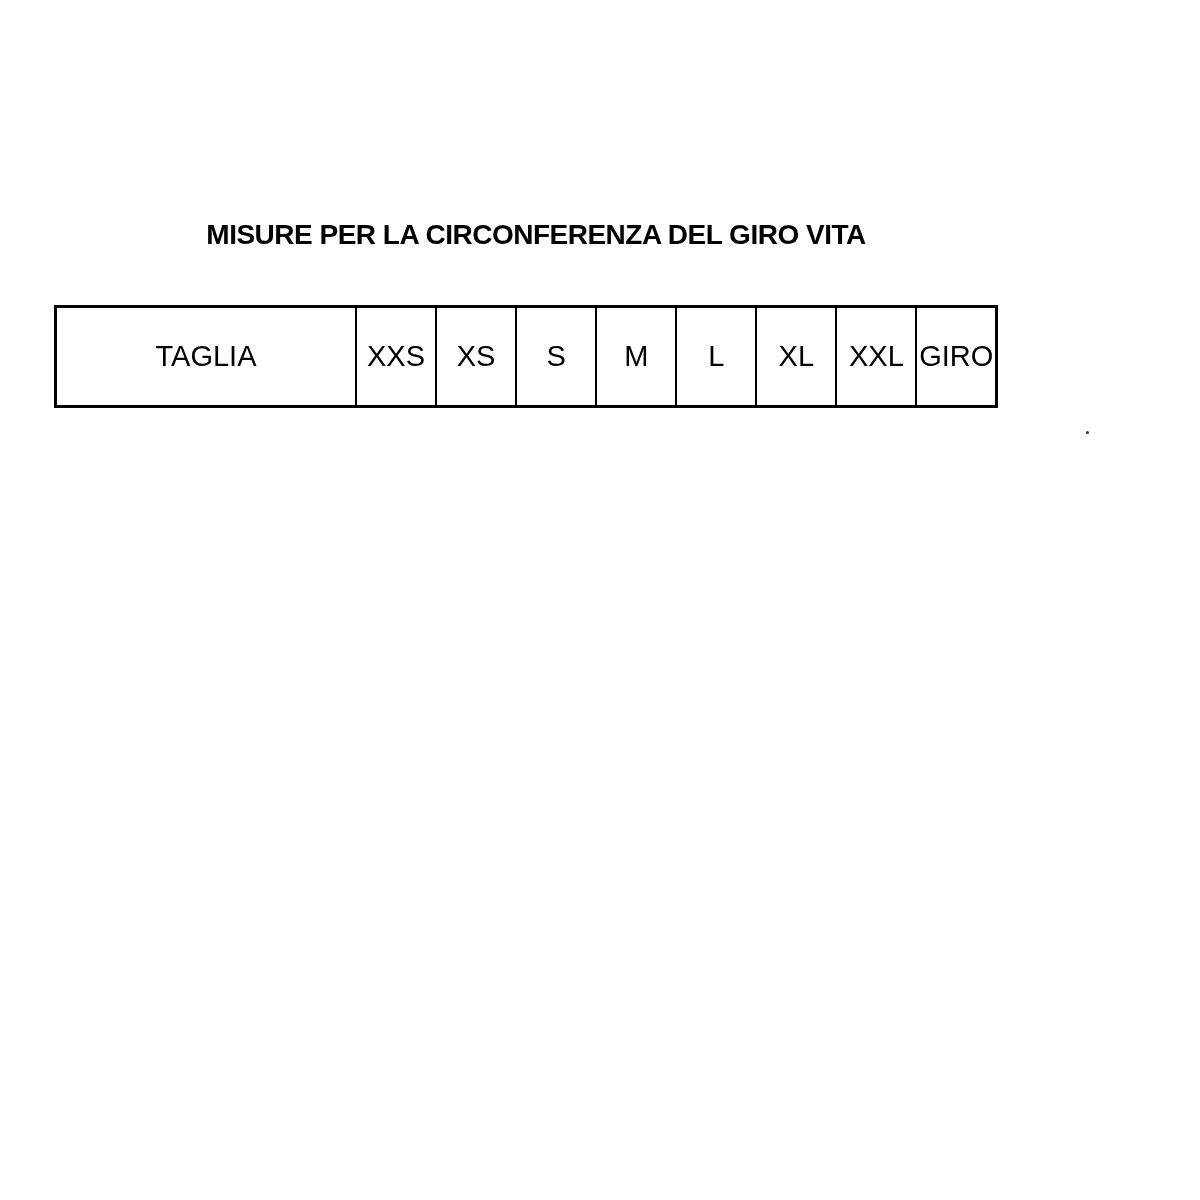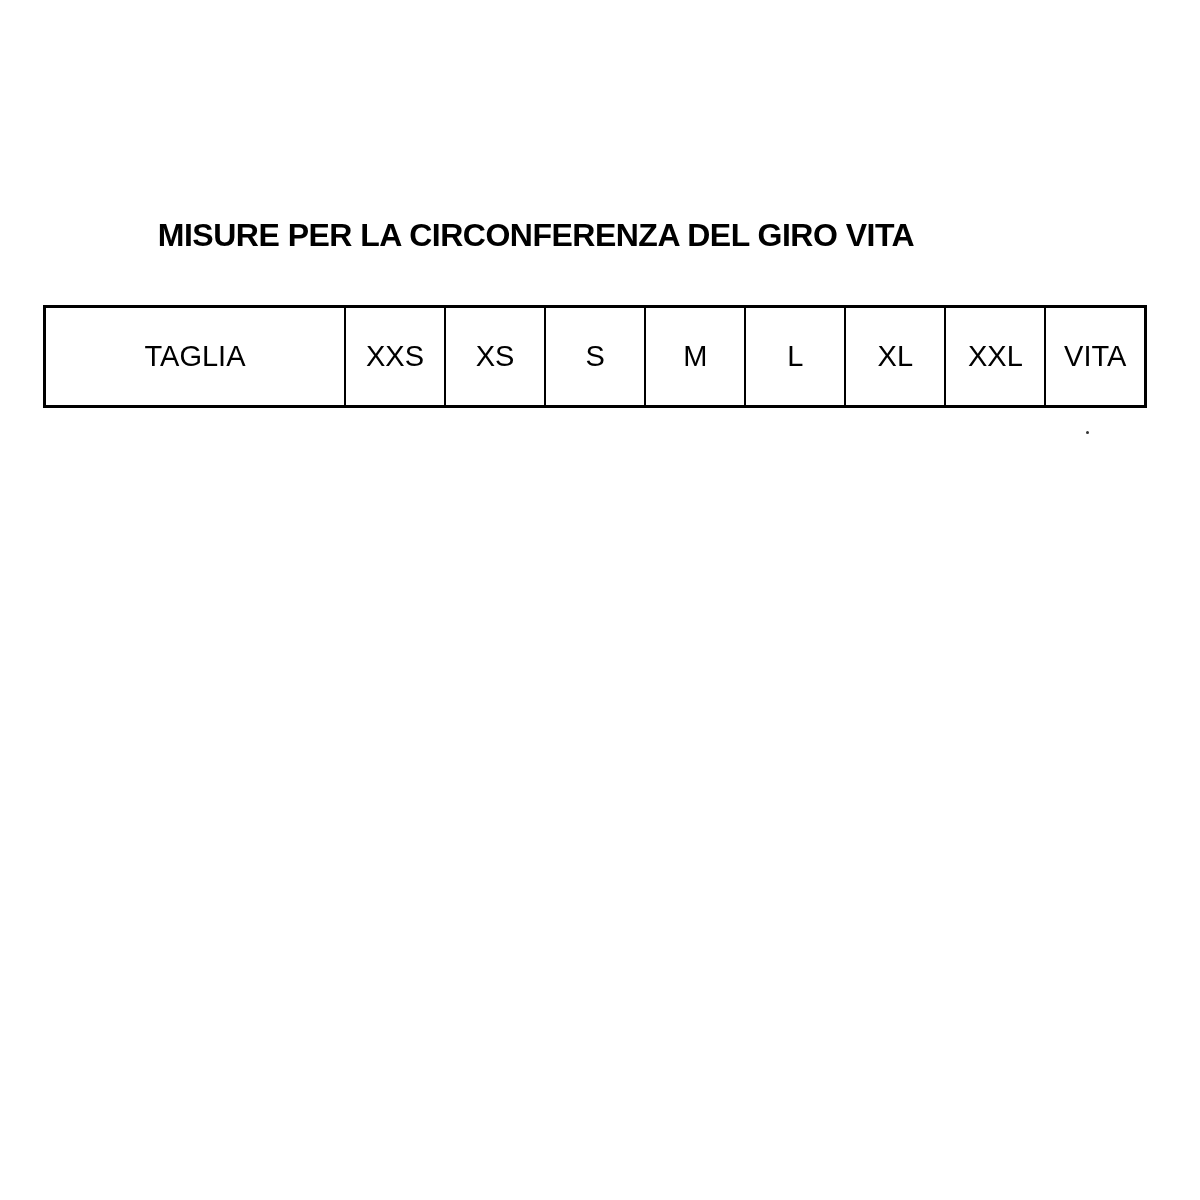--- a/index.html
+++ b/index.html
@@ -14,31 +14,31 @@
     font-family: "Liberation Sans", sans-serif;
     color: #000000;
   }
   .page-title {
     position: absolute;
     top: 219px;
     left: 0;
     width: 1072px;
     margin: 0;
     text-align: center;
-    font-size: 32px;
+    font-size: 28px;
     line-height: 32px;
     font-weight: bold;
     letter-spacing: -0.5px;
     white-space: nowrap;
   }
   table.size-table {
     position: absolute;
-    left: 43px;
+    left: 54px;
     top: 305px;
-    width: 1104px;
+    width: 944px;
     border-collapse: collapse;
     table-layout: fixed;
     border: 3px solid #000000;
     padding-left: 34px;
   }
   table.size-table td {
     border: 2px solid #000000;
     text-align: center;
     vertical-align: middle;
     font-size: 29px;
@@ -69,18 +69,18 @@
   <tbody>
     <tr>
       <td class="label-col">TAGLIA</td>
       <td>XXS</td>
       <td>XS</td>
       <td>S</td>
       <td>M</td>
       <td>L</td>
       <td>XL</td>
       <td>XXL</td>
-      <td>VITA</td>
+      <td>GIRO</td>
     </tr>
   </tbody>
 </table>
 
 <div class="speck"></div>
 
 </body></html>

